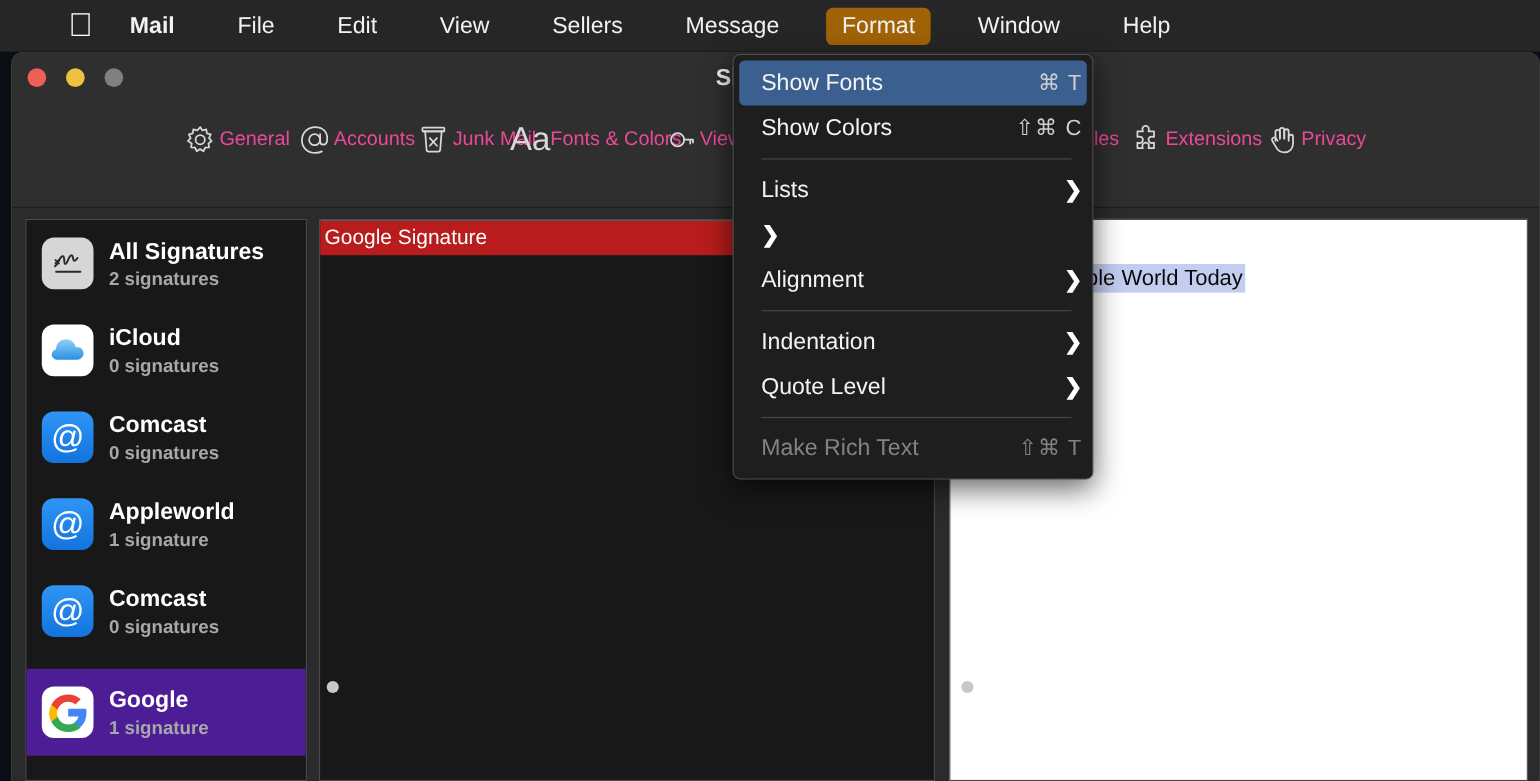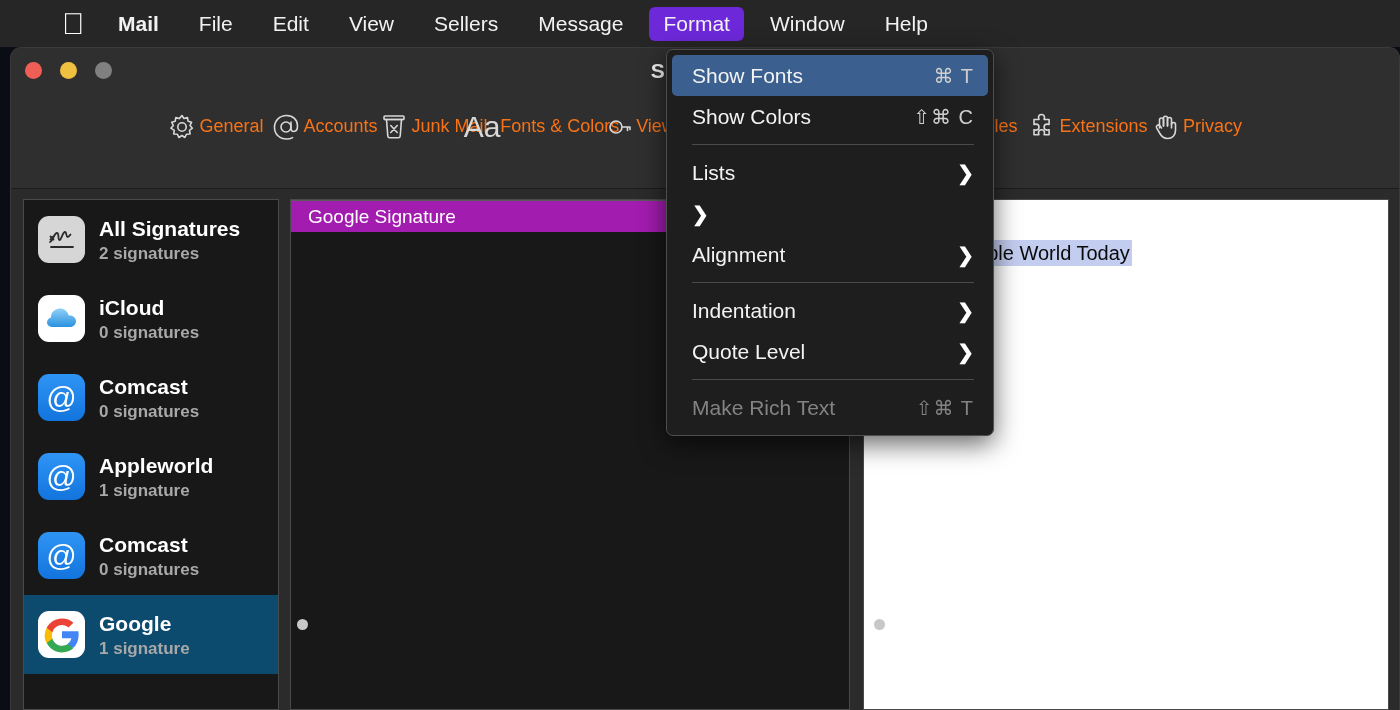--- a/index.html
+++ b/index.html
@@ -21,21 +21,21 @@
   }
   .menubar .apple {
     position:absolute; left:62px; top:5px;
     color:#fff; font-size:30px; line-height:38px;
   }
   .mb-item {
     color:#f2f2f2; font-size:21px; padding:5px 14px;
     border-radius:6px; white-space:nowrap;
   }
   .mb-item.app { font-weight:bold; }
-  .mb-item.active { background:#6d28d9; }
+  .mb-item.active { background:#a16207; }
   .mb-spacer { width:46px; height:1px; }
 
   
   .window {
     position:absolute; left:10px; top:47px; width:1390px; height:663px;
     background:#2b2b2b;
     border-radius:11px 11px 0 0;
     border:1px solid #3a3a3a;
     border-bottom:none;
     overflow:hidden;
@@ -63,21 +63,21 @@
   }
   .tb-item {
     width:109px; display:flex; flex-direction:row;
     align-items:center; justify-content:center;
     padding-top:6px;
   }
   .tb-ico {
     height:48px; display:flex; align-items:center; justify-content:center;
     color:#d8d8d8;
   }
-  .tb-lbl { color:#f97316; font-size:18px; margin-top:-2px; white-space:nowrap; }
+  .tb-lbl { color:#ec4899; font-size:18px; margin-top:-2px; white-space:nowrap; }
 
   
   .content {
     position:relative; height:521px; background:#2b2b2b;
     padding:10px 10px 0 12px;
     display:flex;
   }
   .pane {
     background:#181818; border:1px solid #4a4a4a;
     overflow:hidden; position:relative;
@@ -88,42 +88,42 @@
     flex:1; margin-left:13px; background:#ffffff;
     border:1px solid #4a4a4a;
     position:relative;
   }
 
   
   .acct {
     display:flex; align-items:center; gap:14px;
     height:79px; padding:0 14px;
   }
-  .acct.selected { background:#0c4a6e; }
+  .acct.selected { background:#4c1d95;margin-top:13px; }
   .acct-ico {
     width:47px; height:47px; border-radius:11px; flex:none;
     display:flex; align-items:center; justify-content:center;
     overflow:hidden;
   }
   .acct-txt { display:flex; flex-direction:column; gap:2px; }
   .acct-name { color:#ffffff; font-size:21px; font-weight:bold; line-height:25px;}
   .acct-sub { color:#a8a8a8; font-size:17px; line-height:21px;font-weight:bold; }
 
   .ico-allsig { background:#d6d6d6; }
   .ico-white { background:#ffffff; }
   .ico-at {
     background:linear-gradient(180deg,#2f95f5 0%,#1274dd 100%);
     color:#fff; font-size:30px; font-weight:300;
   }
 
   
   .sig-row {
     height:32px; display:flex; align-items:center;
-    padding-left:17px; color:#fff; font-size:19px;
-    background:#a21caf;
+    padding-left:4px; color:#fff; font-size:19px;
+    background:#b91c1c;
     border-top:1px solid #5a5a5a;
   }
 
   
   .pv-wrap { padding:14px 0 0 0; }
   .pv-line {
     color:#0a0a0a; font-size:20px; line-height:26px;
     display:inline-block;
     background:#c3cdf0;
     padding:0 2px;
@@ -143,42 +143,42 @@
     background:#1e1e1e;
     border:1px solid #4e4e4e;
     border-radius:7px;
     padding:5px 5px 7px 5px;
     z-index:60;
     box-shadow:0 8px 26px rgba(0,0,0,.6);
   }
   .mi {
     position:relative; height:41px;
     display:flex; align-items:center;
-    padding:0 14px 0 20px;
+    padding:0 4px 0 20px;
     border-radius:5px;
     color:#f3f3f3; font-size:21px;
     white-space:nowrap;
   }
   .mi.sel { background:#3b5f8f; }
   .mi.disabled { color:#838383; }
   .mi .lbl { flex:1; }
   .mi .sc { color:#cfcfcf; font-size:20px; letter-spacing:1px; }
   .mi.disabled .sc { color:#838383; }
   .mi .chev { color:#ffffff; font-size:20px; font-weight:bold; }
   .msep { height:1px; background:#4a4a4a; margin:7px 14px 7px 20px; }
 </style>
 </head>
 <body>
 
 <div id="root">
 
   <div class="menubar">
     <span class="apple"></span>
     <span class="mb-spacer"></span>
-    <div id="mb-items" style="display:flex;align-items:center;gap:12px;">
+    <div id="mb-items" style="display:flex;align-items:center;gap:29px;">
         <div class="mb-item app">Mail</div>
         <div class="mb-item">File</div>
         <div class="mb-item">Edit</div>
         <div class="mb-item">View</div>
         <div class="mb-item">Sellers</div>
         <div class="mb-item">Message</div>
         <div class="mb-item active">Format</div>
         <div class="mb-item">Window</div>
         <div class="mb-item">Help</div>
       </div>

